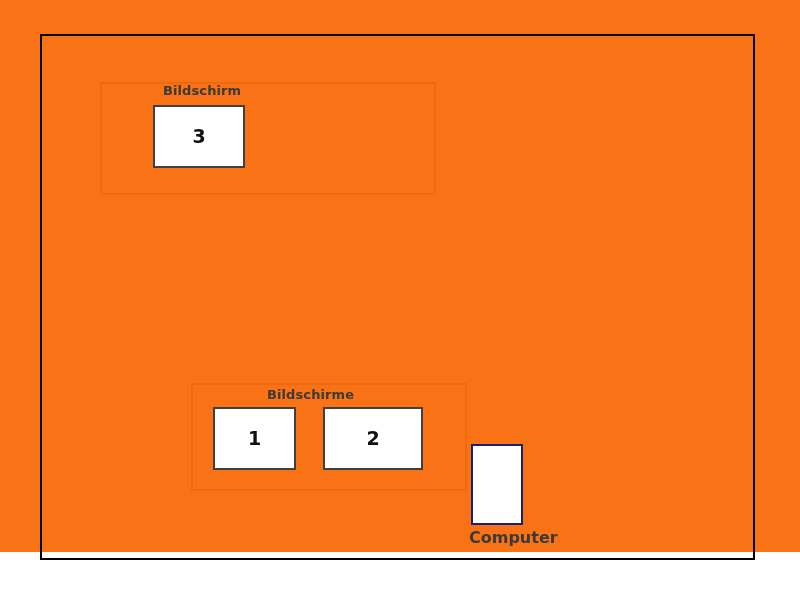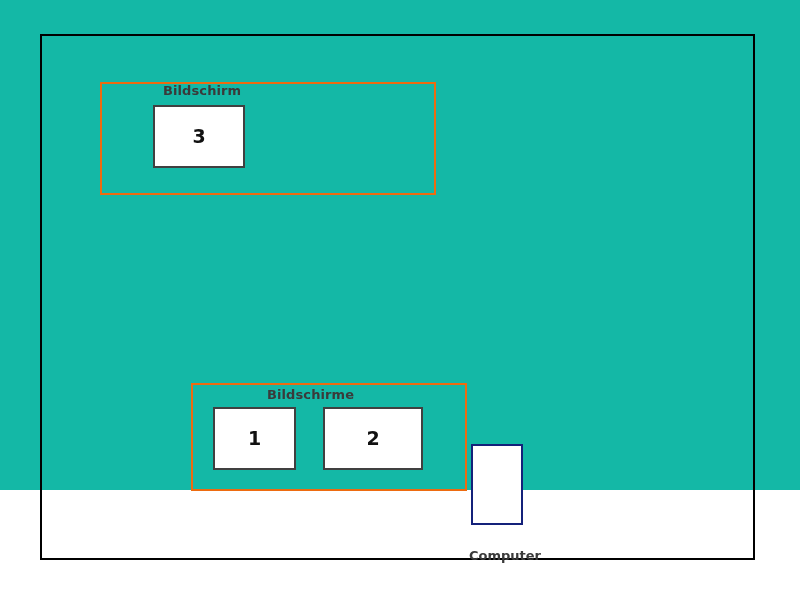--- a/index.html
+++ b/index.html
@@ -13,22 +13,22 @@
     position: relative;
     overflow: hidden;
     font-family: "DejaVu Sans", "Liberation Sans", sans-serif;
   }
 
   #canvas {
     position: absolute;
     left: 0;
     top: 0;
     width: 800px;
-    height: 490px;
-    background: #14b8a6;
+    height: 552px;
+    background: #f97316;
   }
 
   
   .outer-frame {
     position: absolute;
     left: 40px;
     top: 34px;
     width: 715px;
     height: 526px;
     border: 2px solid #000000;
@@ -118,22 +118,22 @@
     top: 444px;
     width: 52px;
     height: 81px;
     border: 2px solid #14217A;
     box-sizing: border-box;
     background: #ffffff;
   }
   .computer-caption {
     position: absolute;
     left: 469px;
-    top: 549px;
-    font-size: 13px;
+    top: 530px;
+    font-size: 16px;
     font-weight: bold;
     color: #3A3A3A;
     white-space: nowrap;
     line-height: 1;
   }
 </style>
 </head>
 <body>
 
 <div id="canvas">

